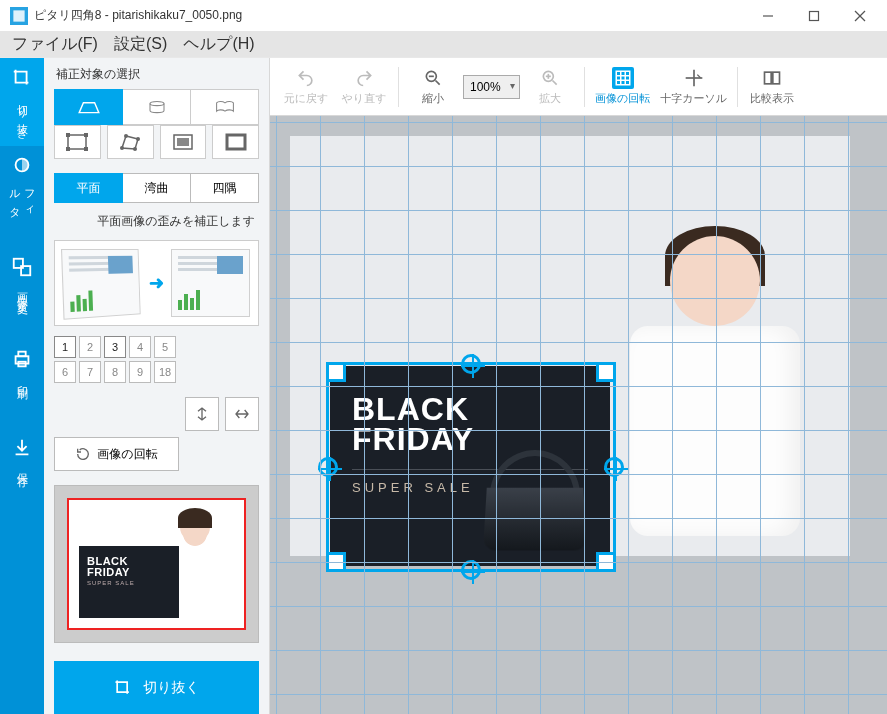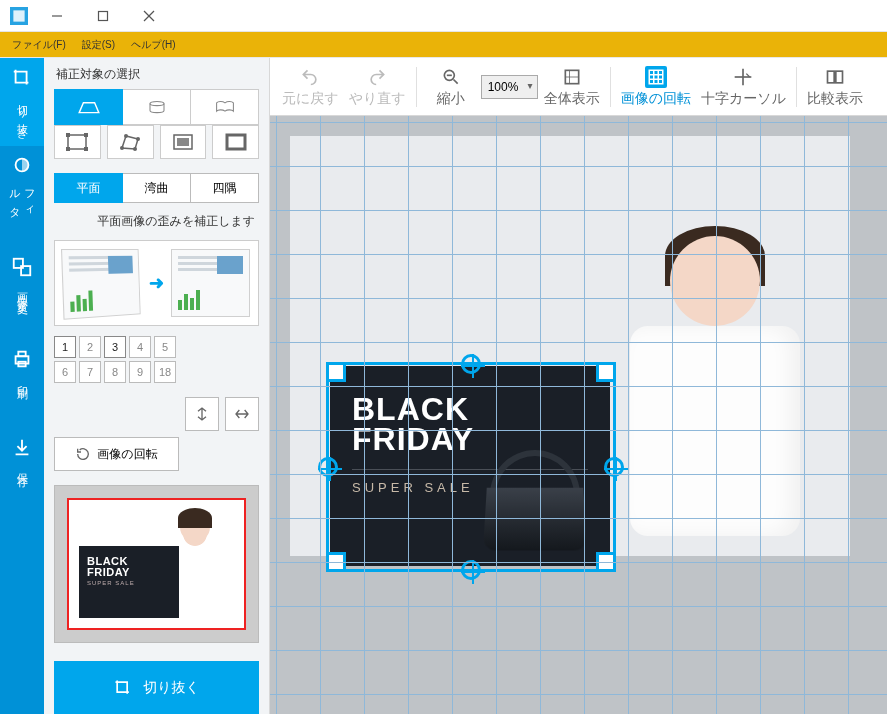--- a/index.html
+++ b/index.html
@@ -6,21 +6,21 @@
 body { width: 887px; height: 714px; background: #fff; overflow: hidden; }
 
 
 .titlebar { height: 32px; background: #fff; display: flex; align-items: center; padding: 0 4px; border-bottom: 1px solid #e5e5e5; }
 .titlebar .appicon { width: 18px; height: 18px; margin: 0 6px; display:flex; align-items:center; justify-content:center; }
 .titlebar .title { font-size: 12px; color: #333; flex: 1; }
 .winbtns { display: flex; }
 .winbtn { width: 46px; height: 32px; display: flex; align-items: center; justify-content: center; color: #666; font-size: 14px; }
 
 
-.menubar { height: 26px; background: #eab308; display: flex; align-items: center; padding: 0 4px; font-size: 10px; border-bottom: 1px solid #e8e8e8; }
+.menubar { height: 26px; background: #e5e5e5; display: flex; align-items: center; padding: 0 4px; font-size: 16px; border-bottom: 1px solid #e8e8e8; }
 .menuitem { padding: 4px 8px; color: #333; }
 
 
 .main { display: flex; height: calc(714px - 32px - 26px); }
 .vtabs { width: 44px; background: #0091d7; display: flex; flex-direction: column; }
 .vtab { height: 88px; display: flex; flex-direction: column; align-items: center; justify-content: center; color: #fff; font-size: 11px; padding: 8px 0; cursor: pointer; }
 .vtab.active { background: #00a6ec; }
 .vtab .icon { width: 22px; height: 22px; margin-bottom: 6px; display:flex; align-items:center; justify-content:center; }
 .vtab .label { writing-mode: vertical-rl; letter-spacing: 4px; }
 
@@ -74,21 +74,21 @@
 .thumb .person::after { content:""; position:absolute; top:-4px; left:8px; width:34px; height:20px; background:#3a2a20; border-radius:50% 50% 0 0; }
 .thumb .board { position:absolute; left:10px; bottom:10px; width:100px; height:72px; background:#1a1f27; color:#fff; font-size:8px; padding:10px 8px; }
 .thumb .board b { font-size:11px; display:block; line-height:1; letter-spacing:0.5px; font-weight:900;}
 .thumb .board i { font-style:normal; font-size:6px; letter-spacing:1px; color:#baa;}
 
 .cropbtn { margin:18px 10px 0; height:54px; background:#00a6ec; color:#fff; display:flex; align-items:center; justify-content:center; font-size:14px; gap:10px; }
 
 
 .rightarea { flex:1; display:flex; flex-direction:column; }
 .toolbar { height:58px; border-bottom:1px solid #d8d8d8; background:#fff; display:flex; align-items:center; padding:0 8px; gap:2px; }
-.tbtn { min-width:56px; height:52px; display:flex; flex-direction:column; align-items:center; justify-content:center; font-size:14px; color:#666; gap:2px; padding:0 4px; }
+.tbtn { min-width:56px; height:52px; display:flex; flex-direction:column; align-items:center; justify-content:center; font-size:11px; color:#666; gap:2px; padding:0 4px; }
 .tbtn.disabled { color:#bbb; }
 .tbtn.on { color:#0091d7; }
 .tbtn .ticon { width:22px; height:22px; display:flex; align-items:center; justify-content:center; }
 .tbtn.on .ticon { background:#00a6ec; color:#fff; border-radius:2px; }
 .tsep { width:1px; height:40px; background:#e0e0e0; margin:0 4px; }
 .zoomsel { height:24px; border:1px solid #aaa; font-size:12px; padding:1px 18px 1px 6px; appearance:none; }
 
 
 .canvas { flex:1; background:#bfc3c7; position:relative; overflow:hidden; }
 .gridlayer { position:absolute; inset:0; background-image: linear-gradient(#8fb8d9 1px, transparent 1px), linear-gradient(90deg, #8fb8d9 1px, transparent 1px); background-size:44px 44px; background-position: 6px 6px; }
@@ -121,20 +121,21 @@
 </head>
 <body>
 
 <div class="titlebar">
   <span class="appicon">
     <svg viewBox="0 0 16 16">
         <rect width="16" height="16" fill="#27a3e2"></rect>
         <rect x="3" y="3" width="10" height="10" fill="#fff" opacity="0.85"></rect>
       </svg>
   </span>
+  <span class="title">ピタリ四角8 - pitarishikaku7_0050.png</span>
   <div class="winbtns">
     <div class="winbtn">
         <svg width="12" height="12">
           <line x1="1" y1="6" x2="11" y2="6" stroke="#555" stroke-width="1.2"></line>
         </svg>
       </div>
     <div class="winbtn">
         <svg width="12" height="12">
           <rect x="1.5" y="1.5" width="9" height="9" fill="none" stroke="#555" stroke-width="1.2"></rect>
         </svg>
@@ -374,28 +375,30 @@
         <span class="ticon">
             <svg width="20" height="20" viewBox="0 0 24 24">
               <circle cx="10" cy="10" r="6" fill="none" stroke="#666" stroke-width="2"></circle>
               <line x1="15" y1="15" x2="20" y2="20" stroke="#666" stroke-width="2"></line>
               <line x1="7" y1="10" x2="13" y2="10" stroke="#666" stroke-width="2"></line>
             </svg>
           </span>
         <span>縮小</span>
       </div>
       <span class="selwrap" style="align-self:center;"><select class="zoomsel"><option>100%</option></select></span>
-      <div class="tbtn">
-        <span class="ticon">
-            <svg width="20" height="20" viewBox="0 0 24 24">
-              <rect x="4" y="4" width="16" height="16" fill="none" stroke="#666" stroke-width="2"></rect>
-              <path d="M9 4v16M4 12h16" stroke="#666" stroke-width="1"></path>
-            </svg>
-          </span>
-        <span>全体表示</span>
+      <div class="tbtn disabled">
+        <span class="ticon">
+            <svg width="20" height="20" viewBox="0 0 24 24">
+              <circle cx="10" cy="10" r="6" fill="none" stroke="#bbb" stroke-width="2"></circle>
+              <line x1="15" y1="15" x2="20" y2="20" stroke="#bbb" stroke-width="2"></line>
+              <line x1="7" y1="10" x2="13" y2="10" stroke="#bbb" stroke-width="2"></line>
+              <line x1="10" y1="7" x2="10" y2="13" stroke="#bbb" stroke-width="2"></line>
+            </svg>
+          </span>
+        <span>拡大</span>
       </div>
       <div class="tsep"></div>
       <div class="tbtn on">
         <span class="ticon">
             <svg width="18" height="18" viewBox="0 0 24 24">
               <path d="M3 3h18v18H3zM3 9h18M3 15h18M9 3v18M15 3v18" fill="none" stroke="#fff" stroke-width="2"></path>
             </svg>
           </span>
         <span>画像の回転</span>
       </div>

